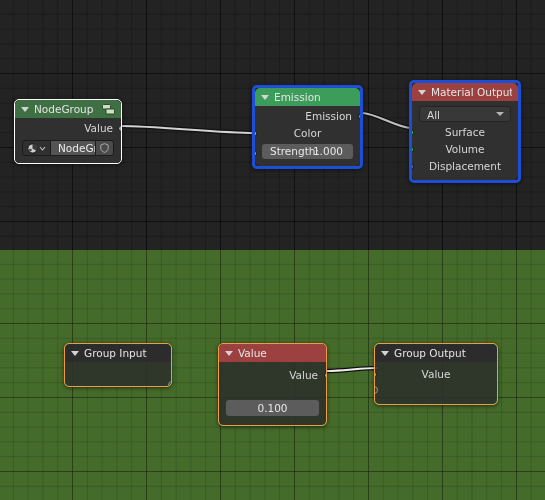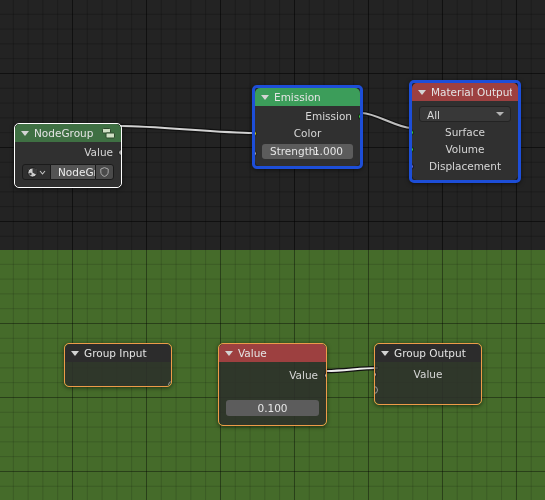--- a/index.html
+++ b/index.html
@@ -63,21 +63,21 @@
     box-sizing: border-box;
     box-shadow: 0 1px 4px rgba(0,0,0,0.55);
     overflow: visible;
   }
   .node-inner {
     border-radius: 5px;
     overflow: hidden;
     height: 100%;
     box-sizing: border-box;
   }
-  .node.sel-white { border: 1px solid #ffffff; margin-top: 24px; }
+  .node.sel-white { border: 1px solid #ffffff; }
   .node.sel-orange { border: 1px solid #ed9b49; }
   .node.sel-none { border: 3px solid #1d4ed8; }
 
   .node-header {
     height: 18px;
     line-height: 18px;
     padding: 0 6px;
     font-size: 10.5px;
     color: #e4e4e4;
     display: flex;
@@ -350,21 +350,21 @@
           <span>Value</span>
           <span class="socket sock-gray" style="right:-5px; top:5px;"></span>
         </div>
         <div class="field centered" style="margin-top:16px; height:16px; line-height:16px;">
           <span>0.100</span>
         </div>
       </div>
     </div>
   </div>
 
-  <div class="node sel-orange" style="left:374px; top:343px; width:108px;">
+  <div class="node sel-orange" style="left:374px; top:343px; width:124px;">
     <div class="node-inner">
       <div class="node-header hdr-dark">
         <span class="collapse-tri"></span>
         <span class="hdr-label">Group Output</span>
       </div>
       <div class="node-body tinted" style="padding-top:4px; padding-bottom:10px;">
         <div class="row left">
           <span class="socket sock-gray" style="left:-5px; top:5px;"></span>
           <span>Value</span>
         </div>

